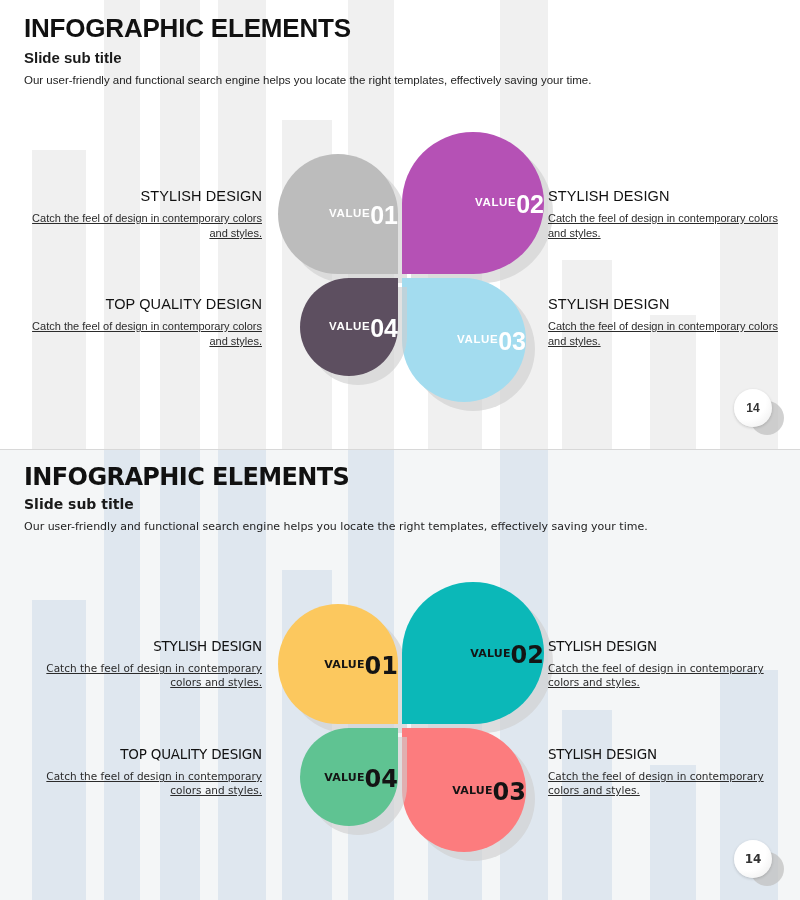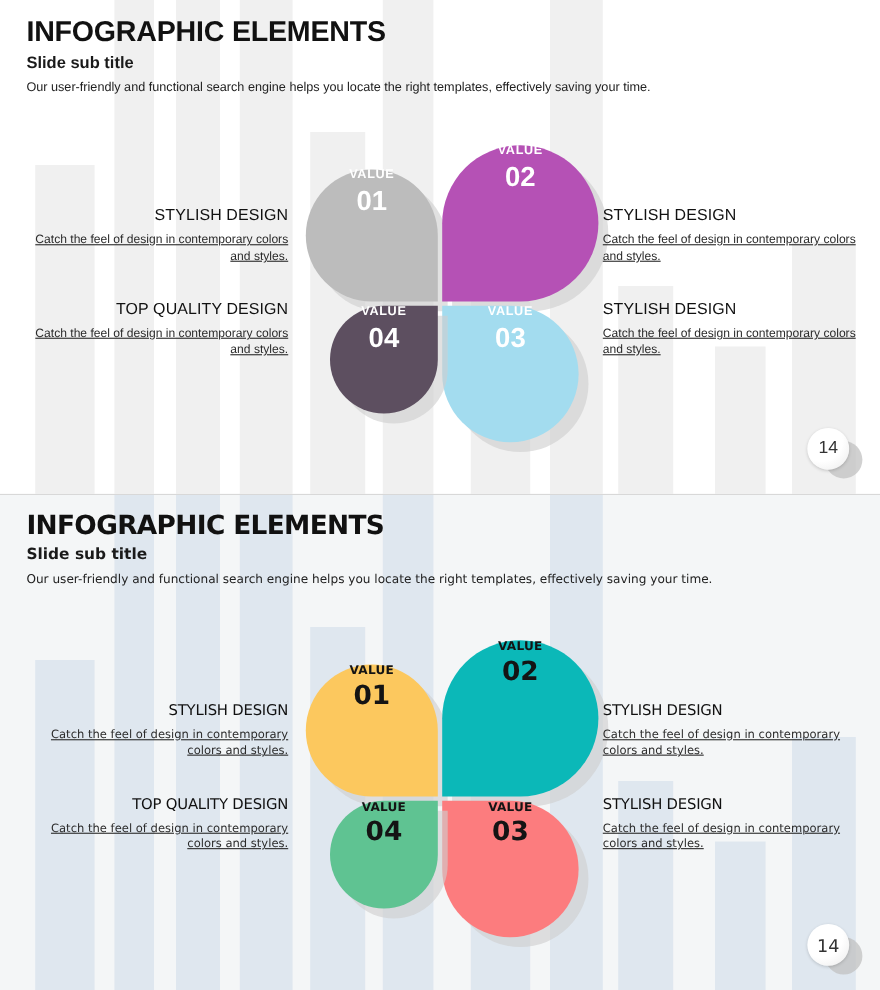--- a/index.html
+++ b/index.html
@@ -104,23 +104,22 @@
     height: 100%;
   }
   .petal-shadow {
     background: #cfcfcf;
     opacity: .62;
     transform: translate(9px, 9px);
     filter: blur(0.4px);
   }
   .petal {
     display: flex;
-    flex-direction: column;
     align-items: center;
-    justify-content: flex-start;
+    justify-content: flex-end;
   }
 
   
   .p1 { border-radius: 50% 50% 0 50%; }   
   .p2 { border-radius: 50% 50% 50% 0; }   
   .p3 { border-radius: 0 50% 50% 50%; }   
   .p4 { border-radius: 50% 0 50% 50%; }   
 
   .petal-label {
     font-size: 11.5px;
@@ -163,21 +162,21 @@
     text-decoration: underline;
   }
   .slide-2 .cap-title {
     font-family: "DejaVu Sans", sans-serif;
     font-size: 13.5px;
     letter-spacing: -0.2px;
   }
   .slide-2 .cap-body { font-family: "DejaVu Sans", sans-serif; font-size: 10.5px; }
 
   .row-top    { top: 188px; }
-  .row-bottom { top: 273px; }
+  .row-bottom { top: 296px; }
 
   
   .badge-wrap {
     position: absolute;
     right: 14px;
     bottom: 12px;
     width: 58px;
     height: 54px;
     z-index: 6;
   }
@@ -196,22 +195,22 @@
     left: 6px;
     top: 6px;
     width: 38px;
     height: 38px;
     border-radius: 50%;
     background: radial-gradient(circle at 34% 30%, #ffffff 0%, #ffffff 52%, #eaeaea 100%);
     box-shadow: 0 1px 3px rgba(0,0,0,.18);
     display: flex;
     align-items: center;
     justify-content: center;
-    font-size: 16px;
-    font-weight: normal;
+    font-size: 12px;
+    font-weight: bold;
     color: #333333;
   }
   .slide-2 .badge { font-family: "DejaVu Sans", sans-serif; }
 </style>
 </head>
 <body>
 
 <div class="page">
 
   <section class="slide slide-1">

